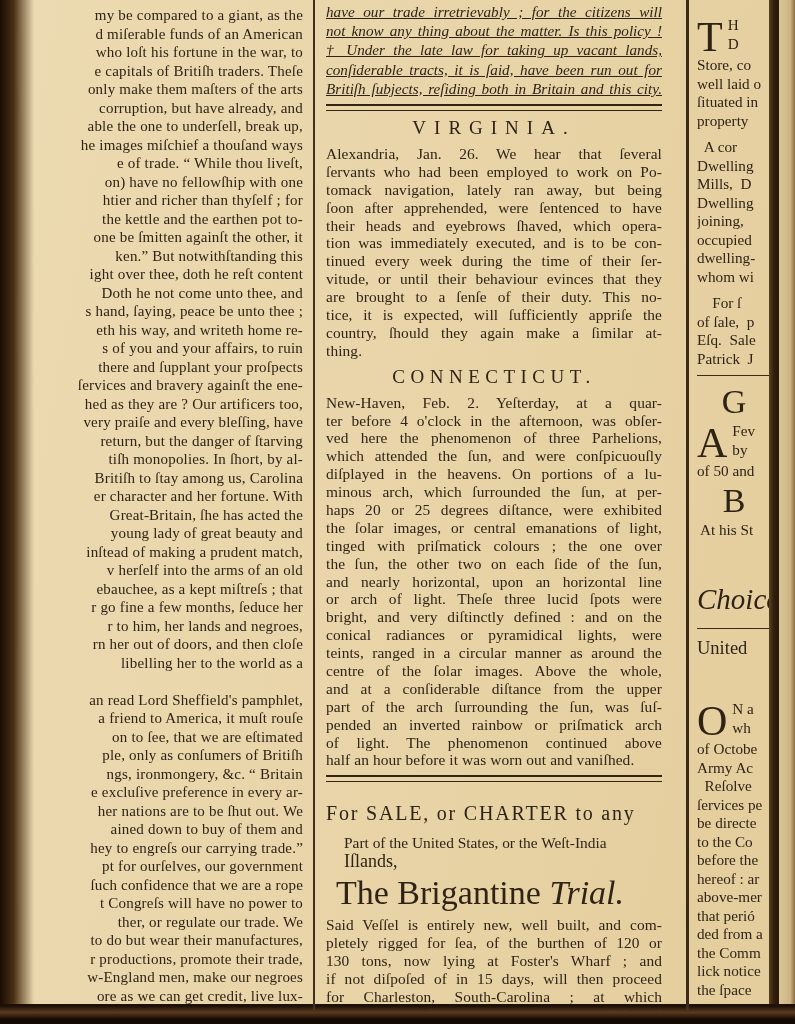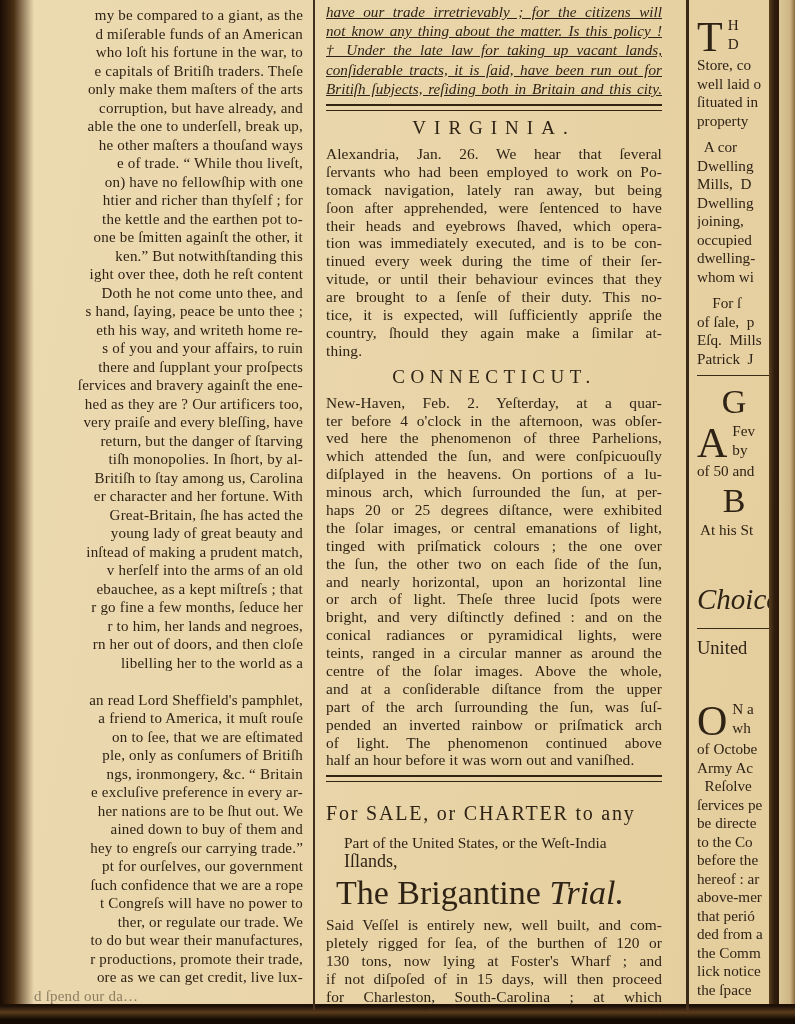--- a/index.html
+++ b/index.html
@@ -91,21 +91,21 @@
 <div class="paper">
 
   <div class="col-left">
       <div class="lline">my be compared to a giant, as the</div>
       <div class="lline">d miſerable funds of an American</div>
       <div class="lline">who loſt his fortune in the war, to</div>
       <div class="lline">e capitals of Britiſh traders.  Theſe</div>
       <div class="lline">only make them maſters of the arts</div>
       <div class="lline">corruption, but have already, and</div>
       <div class="lline">able the one to underſell, break up,</div>
-      <div class="lline">he other maſters a thouſand ways</div>
+      <div class="lline">he images miſchief a thouſand ways</div>
       <div class="lline">e of trade.   “ While thou liveſt,</div>
       <div class="lline">on)  have no fellowſhip with one</div>
       <div class="lline">htier and richer than thyſelf ; for</div>
       <div class="lline">the kettle  and the earthen pot to-</div>
       <div class="lline">one be ſmitten againſt the other, it</div>
       <div class="lline">ken.”   But notwithſtanding this</div>
       <div class="lline">ight over thee, doth he reſt content</div>
       <div class="lline">Doth he not come unto thee, and</div>
       <div class="lline">s hand, ſaying, peace be unto thee ;</div>
       <div class="lline">eth his way,  and writeth home re-</div>
@@ -136,20 +136,21 @@
       <div class="lline">e excluſive preference in every ar-</div>
       <div class="lline">her nations are to be ſhut out.  We</div>
       <div class="lline">ained down to buy of them and</div>
       <div class="lline">hey to engreſs our carrying trade.”</div>
       <div class="lline">pt for ourſelves,  our government</div>
       <div class="lline">ſuch confidence that we are a rope</div>
       <div class="lline">t Congreſs will have no power to</div>
       <div class="lline">ther, or regulate our trade.    We</div>
       <div class="lline">to do but wear their manufactures,</div>
       <div class="lline">r productions, promote their trade,</div>
+      <div class="lline">w-England men, make our negroes</div>
       <div class="lline">ore as we can get credit, live lux-</div>
       <div class="lline">d ſpend our  da…</div>
     </div>
 
   <div class="vrule vrule1"></div>
 
   <div class="col-mid">
     <div>
         <div class="iline">have our trade irretrievably ; for the citizens will</div>
         <div class="iline">not know any thing about the matter.  Is this policy !</div>
@@ -242,21 +243,21 @@
         <div class="rc-line">Dwelling</div>
         <div class="rc-line">joining,</div>
         <div class="rc-line">occupied</div>
         <div class="rc-line">dwelling-</div>
         <div class="rc-line">whom wi</div>
       </div>
       <div class="rc-block gap"></div>
       <div class="rc-block">
         <div class="rc-line">    For ſ</div>
         <div class="rc-line">of ſale,  p</div>
-        <div class="rc-line">Eſq.  Mills</div>
+        <div class="rc-line">Eſq.  Sale</div>
         <div class="rc-line">Patrick  J</div>
       </div>
       <div class="rc-block rule"></div>
       <div class="rc-block bigletter">
         <div class="rc-line">G</div>
       </div>
       <div class="rc-block">
         <span class="rc-cap">A</span>
         <div class="rc-line">Fev</div>
         <div class="rc-line">by</div>

